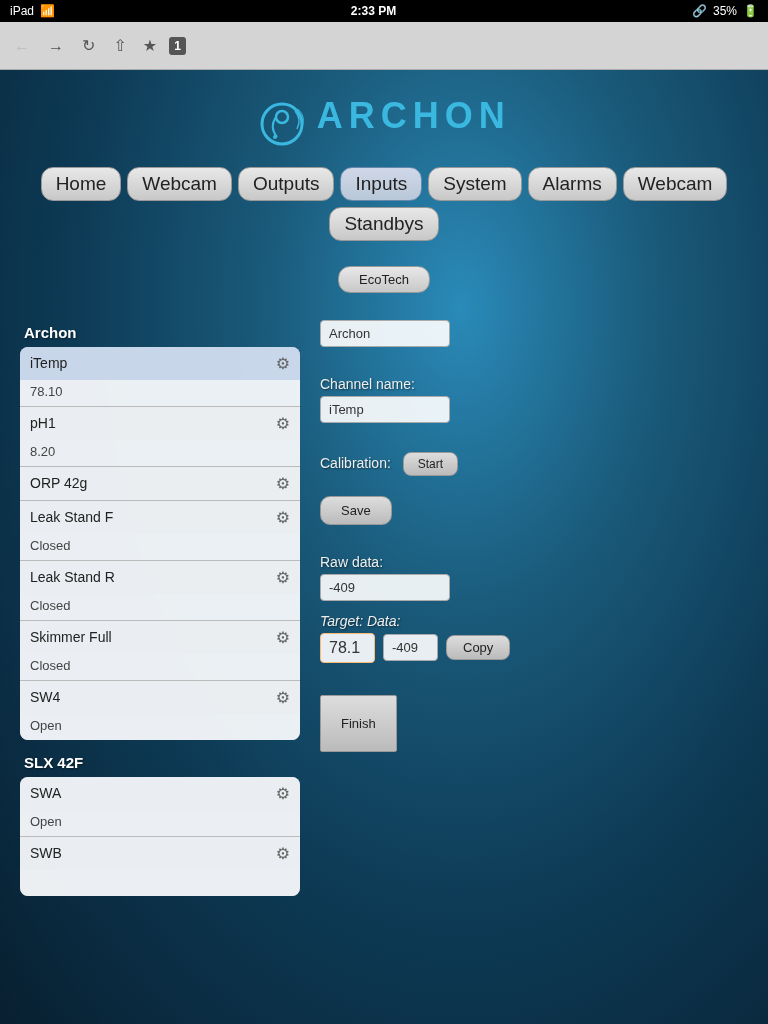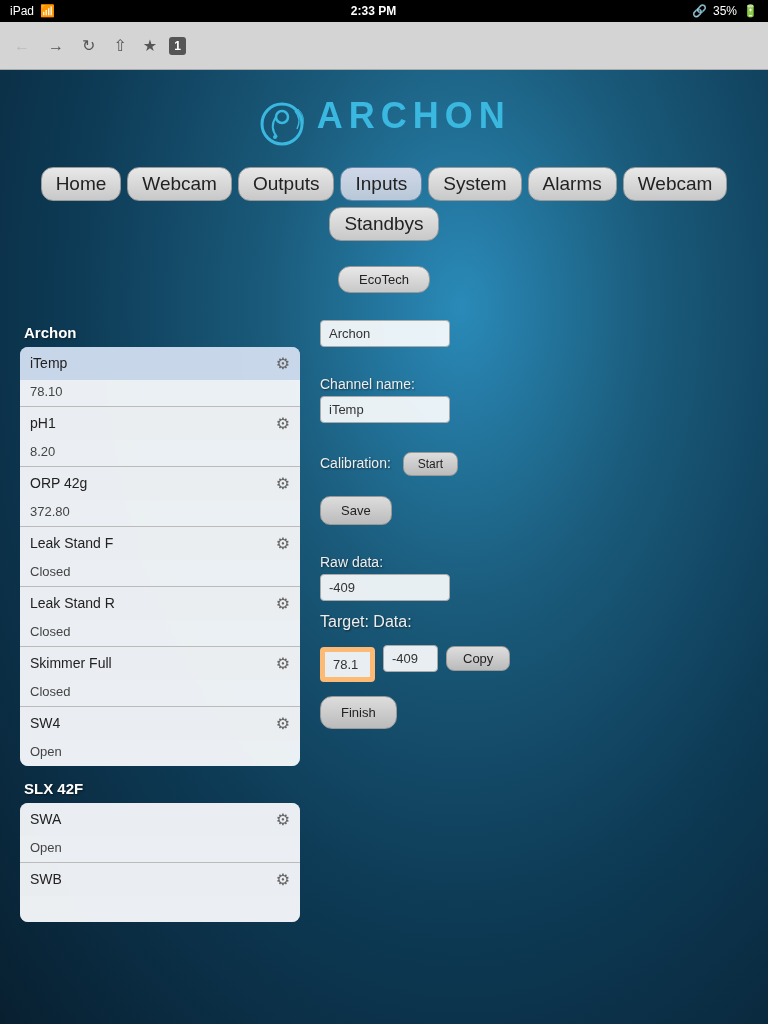--- a/index.html
+++ b/index.html
@@ -264,27 +264,26 @@
       display: block;
     }
     .target-data-row {
       display: flex;
       align-items: center;
       gap: 8px;
       margin-top: 4px;
     }
     .target-value-box {
       background: rgba(255,255,255,0.9);
-      border: 5px solid #fdba74;
+      border: 1px solid #fdba74;
       border-radius: 4px;
       padding: 5px 8px;
-      font-size: 13px;
+      font-size: 16px;
       color: #333;
       width: 55px;
-      margin-top: 12px;
     }
     .data-value-box {
       background: rgba(255,255,255,0.9);
       border: 1px solid #aaa;
       border-radius: 4px;
       padding: 5px 8px;
       font-size: 13px;
       color: #333;
       width: 55px;
     }
@@ -293,34 +292,35 @@
       border: 1px solid #999;
       border-radius: 8px;
       padding: 4px 16px;
       font-size: 13px;
       color: #222;
       cursor: pointer;
     }
     .finish-btn {
       background: linear-gradient(to bottom, #ddd, #bbb);
       border: 1px solid #999;
-      border-radius: 12px;
-      padding: 8px 20px;
-      font-size: 13px;
-      color: #222;
-      cursor: pointer;
-      margin-top: 14px;
+      border-radius: 2px;
+      padding: 20px 20px;
+      font-size: 13px;
+      color: #222;
+      cursor: pointer;
+      margin-top: 32px;
       display: inline-block;
     }
     .target-data-label {
-      font-size: 16px;
+      font-size: 14px;
       color: #eee;
       margin-top: 12px;
       margin-bottom: 4px;
       text-shadow: 1px 1px 2px rgba(0,0,0,0.5);
+      font-style: italic;
     }
   </style>
 </head>
 <body>
 
 <div class="ocean-bg"></div>
 
 <div class="status-bar">
   <div class="status-bar-left">
     <span>iPad</span>
@@ -394,21 +394,20 @@
             <span class="gear-icon">⚙</span>
           </div>
           <div class="device-value">8.20</div>
         </div>
 
         <div class="device-item">
           <div class="device-item-header">
             <span class="device-name">ORP 42g</span>
             <span class="gear-icon">⚙</span>
           </div>
-          <div class="device-value">372.80</div>
         </div>
 
         <div class="device-item">
           <div class="device-item-header">
             <span class="device-name">Leak Stand F</span>
             <span class="gear-icon">⚙</span>
           </div>
           <div class="device-value">Closed</div>
         </div>
 

